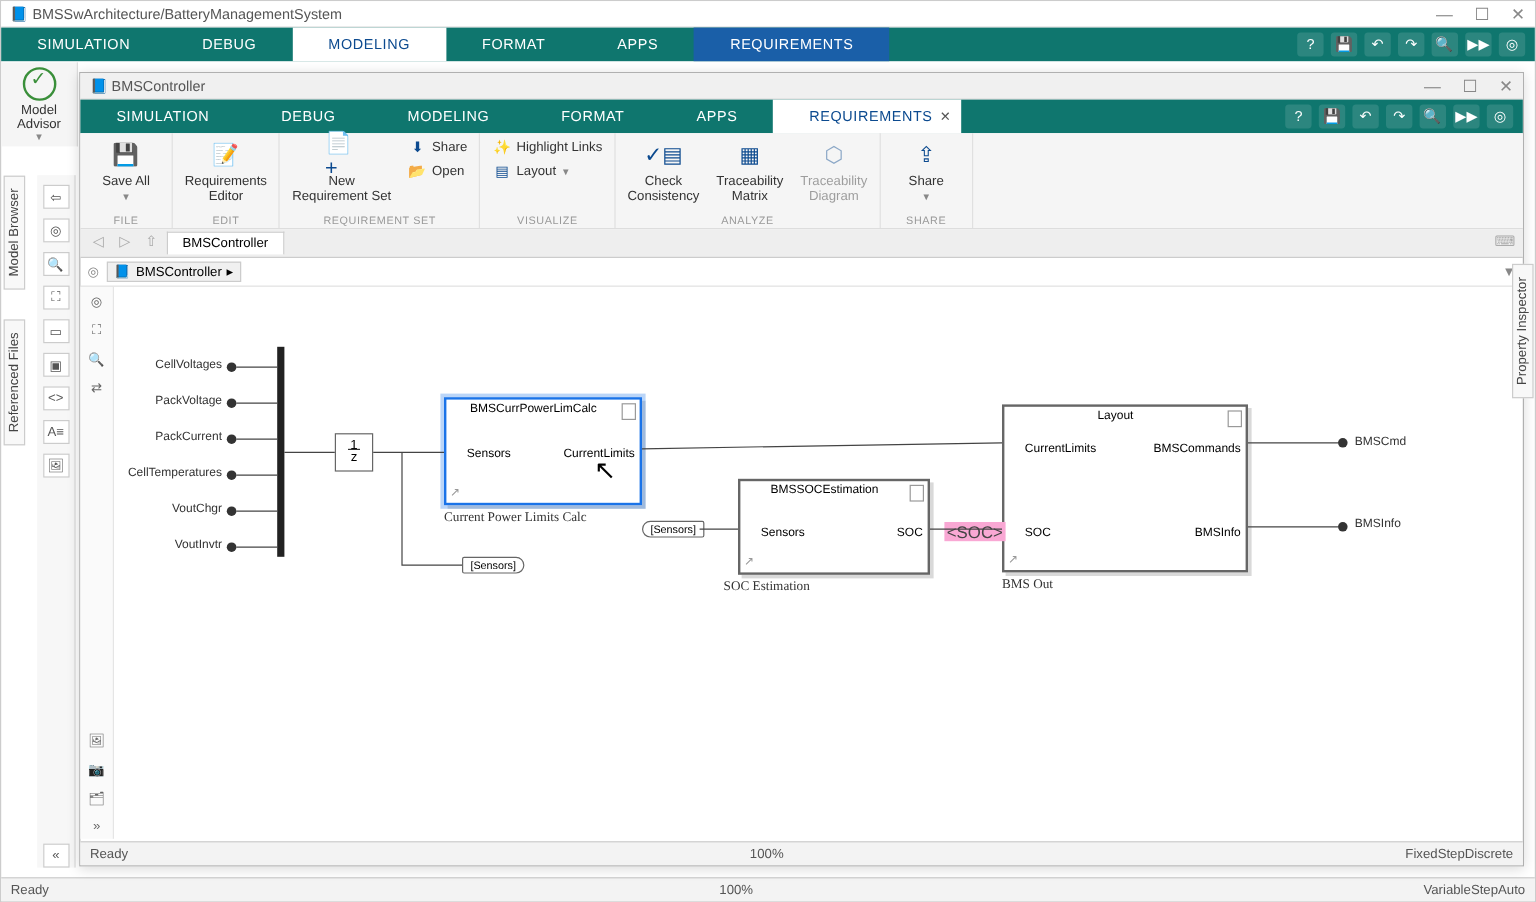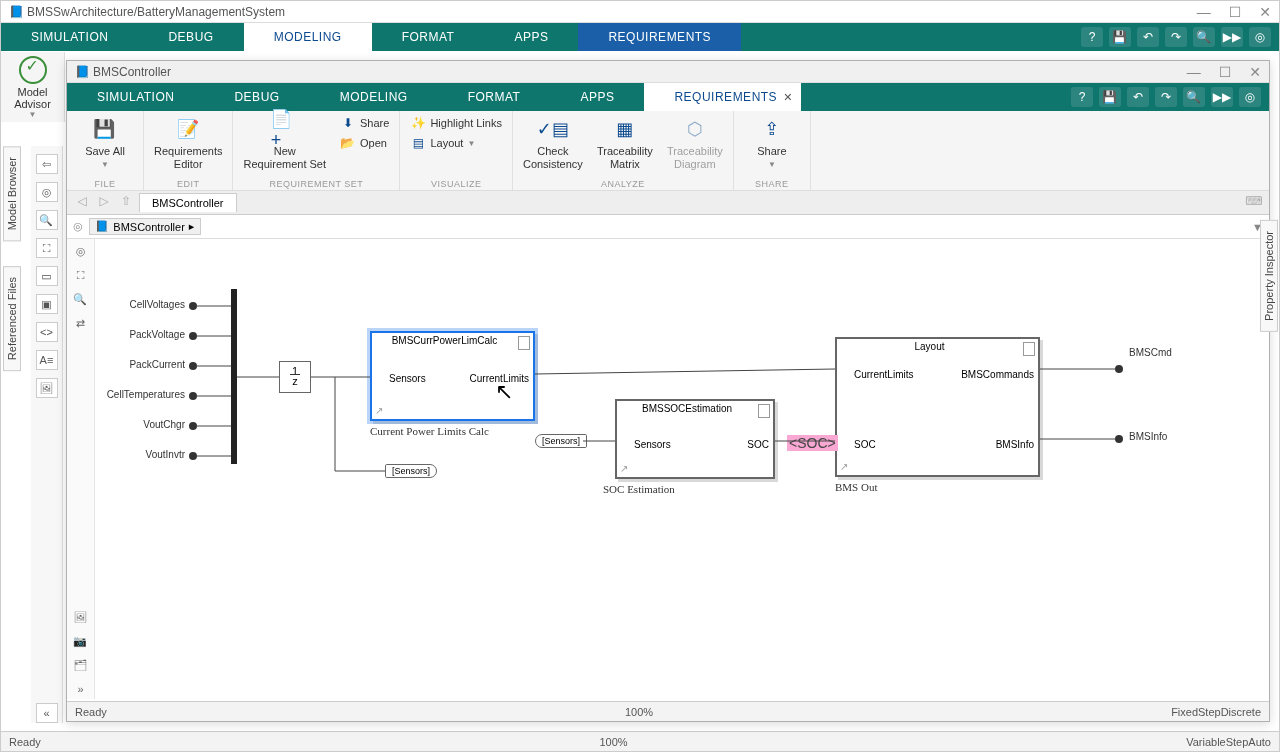--- a/index.html
+++ b/index.html
@@ -347,21 +347,21 @@
         <div class="port-r" style="top:100px">BMSInfo</div>
         <div class="link-ico">↗</div>
       </div>
       <div class="blk-caption" style="left:740px;top:242px;width:205px">BMS Out</div>
 
       <div class="goto" style="left:290px;top:225px">[Sensors]</div>
       <div class="from" style="left:440px;top:195px">[Sensors]</div>
       <div class="siglbl" style="left:692px;top:196px">&lt;SOC&gt;</div>
 
       <div class="inport-dot" style="left:1020px;top:126px"></div>
-      <div class="outport-lbl" style="left:1034px;top:108px">BMSCmd</div>
+      <div class="outport-lbl" style="left:1034px;top:124px">BMSCmd</div>
       <div class="inport-dot" style="left:1020px;top:196px"></div>
       <div class="outport-lbl" style="left:1034px;top:192px">BMSInfo</div>
 
 
       <svg class="wires">
         <line x1="102" y1="67" x2="136" y2="67"></line>
           <line x1="102" y1="97" x2="136" y2="97"></line>
           <line x1="102" y1="127" x2="136" y2="127"></line>
         <line x1="102" y1="157" x2="136" y2="157"></line>
           <line x1="102" y1="187" x2="136" y2="187"></line>

